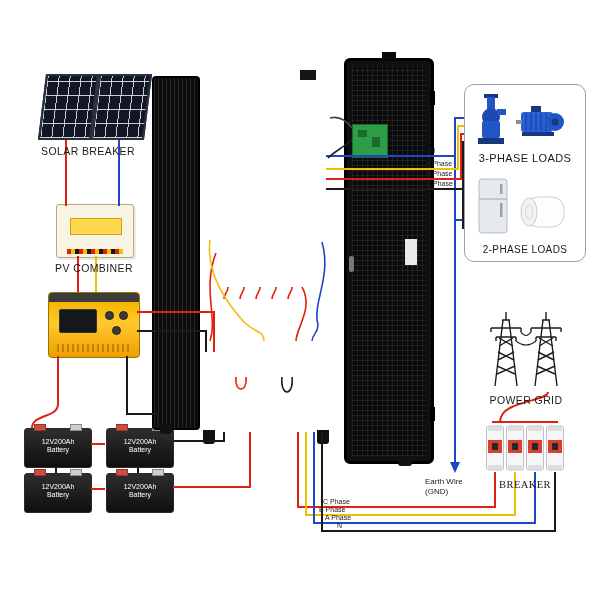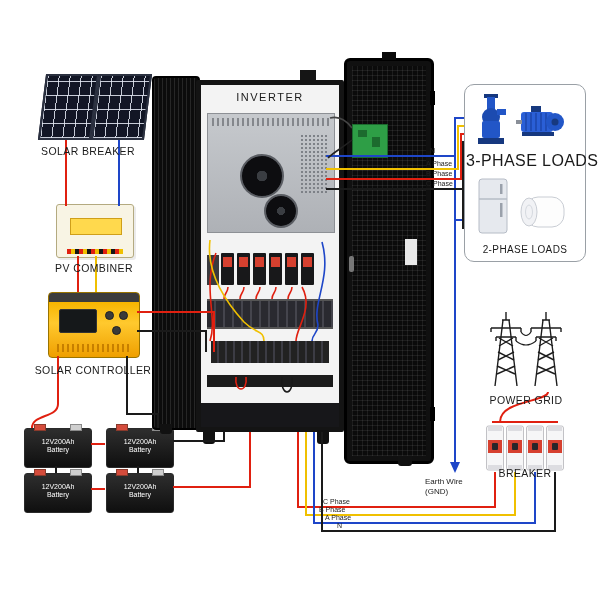--- a/index.html
+++ b/index.html
@@ -108,21 +108,20 @@
   </div>
   <div class="lbl" style="left:34px;top:262px;width:120px;">PV COMBINER</div>
 
   <div class="abs" id="controller">
     <div class="lcd"></div>
     <div class="ctrl-btn" style="left:56px;top:18px;"></div>
     <div class="ctrl-btn" style="left:70px;top:18px;"></div>
     <div class="ctrl-btn" style="left:63px;top:33px;"></div>
     <div class="vents"></div>
   </div>
-  <div class="lbl" style="left:18px;top:364px;width:150px;">SOLAR CONTROLLER</div>
 
   <div class="battery" style="left:24px;top:428px;">
     <span class="t1"></span>
     <span class="t2"></span>
     <span class="bt bt1">12V200Ah</span>
     <span class="bt">Battery</span>
   </div>
   <div class="battery" style="left:106px;top:428px;">
     <span class="t1"></span>
     <span class="t2"></span>
@@ -137,42 +136,20 @@
   </div>
   <div class="battery" style="left:106px;top:473px;">
     <span class="t1"></span>
     <span class="t2"></span>
     <span class="bt bt1">12V200Ah</span>
     <span class="bt">Battery</span>
   </div>
 
   <div class="abs" id="door-left"></div>
 
-  <div class="abs" id="cabinet">
-    <div class="inv-title">INVERTER</div>
-    <div id="module">
-      <div class="vents"></div>
-      <div class="ventgrid"></div>
-      <div class="fan" style="left:32px;top:40px;width:40px;height:40px;"></div>
-      <div class="fan" style="left:56px;top:80px;width:30px;height:30px;"></div>
-    </div>
-    <div id="din-aux"></div>
-    <div id="breaker-row">
-      <div class="dinb"></div>
-      <div class="dinb"></div>
-      <div class="dinb"></div>
-      <div class="dinb"></div>
-      <div class="dinb"></div>
-      <div class="dinb"></div>
-    </div>
-    <div class="trow1"></div>
-    <div class="trow2"></div>
-    <div class="duct"></div>
-    <div class="lowband"></div>
-  </div>
 
   <div class="abs" id="door-right">
     <div class="sticker"></div>
     <div class="lock"></div>
     <div class="hinge" style="top:30px;"></div>
     <div class="hinge" style="top:346px;"></div>
   </div>
   <div class="abs" id="cab-top-tab"></div>
   <div class="abs" id="cab-bracket"></div>
   <div class="abs" id="pcb">
@@ -197,21 +174,21 @@
   </svg>
   <svg class="abs" style="left:516px;top:104px;z-index:12;" width="52" height="38" viewBox="0 0 52 38">
     <rect x="15" y="2" width="10" height="8" fill="#17397f"></rect>
     <rect x="5" y="8" width="32" height="20" rx="3" fill="#2a5fd6"></rect>
     <path d="M10,9 V27 M15,9 V27 M20,9 V27 M25,9 V27 M30,9 V27" stroke="#1c45a8" stroke-width="1.4"></path>
     <circle cx="39" cy="18" r="9" fill="#2256c7"></circle>
     <circle cx="39" cy="18" r="3.5" fill="#17397f"></circle>
     <rect x="0" y="16" width="6" height="4" fill="#8a8f98"></rect>
     <rect x="6" y="28" width="32" height="4" fill="#16387f"></rect>
   </svg>
-  <div class="lbl" style="left:466px;top:152px;width:118px;font-size:16px;">3-PHASE LOADS</div>
+  <div class="lbl" style="left:466px;top:152px;width:118px;font-size:11px;">3-PHASE LOADS</div>
 
   <svg class="abs" style="left:478px;top:178px;z-index:12;" width="30" height="58" viewBox="0 0 30 58">
     <rect x="1" y="1" width="28" height="54" rx="3" fill="#e6e9ee" stroke="#b6bcc6"></rect>
     <line x1="1" y1="21" x2="29" y2="21" stroke="#b6bcc6" stroke-width="1.5"></line>
     <rect x="22" y="6" width="2.5" height="10" fill="#9aa1ab"></rect>
     <rect x="22" y="25" width="2.5" height="14" fill="#9aa1ab"></rect>
   </svg>
   <svg class="abs" style="left:518px;top:194px;z-index:12;" width="48" height="36" viewBox="0 0 48 36">
     <rect x="8" y="3" width="38" height="30" rx="12" fill="#fdfdfd" stroke="#c9cdd4"></rect>
     <ellipse cx="11" cy="18" rx="8" ry="14" fill="#f1f2f5" stroke="#c9cdd4"></ellipse>
@@ -261,21 +238,21 @@
         <rect x="6" y="19" width="6" height="7" rx="1" fill="#26262a"></rect>
     </g>
     <g transform="translate(60,0)">
       <rect x="0.5" y="2" width="17" height="44" rx="2" fill="#f6f6f7" stroke="#c2c2c6"></rect>
       <rect x="2" y="2" width="14" height="5" fill="#dddde1"></rect>
         <rect x="2" y="41" width="14" height="5" fill="#dddde1"></rect>
       <rect x="2" y="16" width="14" height="13" fill="#d6402f"></rect>
         <rect x="6" y="19" width="6" height="7" rx="1" fill="#26262a"></rect>
     </g>
   </svg>
-  <div class="lbl" style="left:482px;top:467px;width:86px;">BREAKER</div>
+  <div class="lbl" style="left:482px;top:479px;width:86px;font-family:Liberation Serif, serif;">BREAKER</div>
 
   <svg id="wires" width="600" height="600" viewBox="0 0 600 600" fill="none">
     <g stroke-width="2">
       <path d="M66,140 V206" stroke="#e02010"></path>
       <path d="M119,140 V206" stroke="#1e46c8"></path>
       <path d="M78,256 V292" stroke="#e02010"></path>
       <path d="M96,256 V292" stroke="#f0c000"></path>
       <path d="M137,312 H214 V352" stroke="#e02010"></path>
       <path d="M137,331 H206 V352" stroke="#1a1a1a"></path>
     </g>

